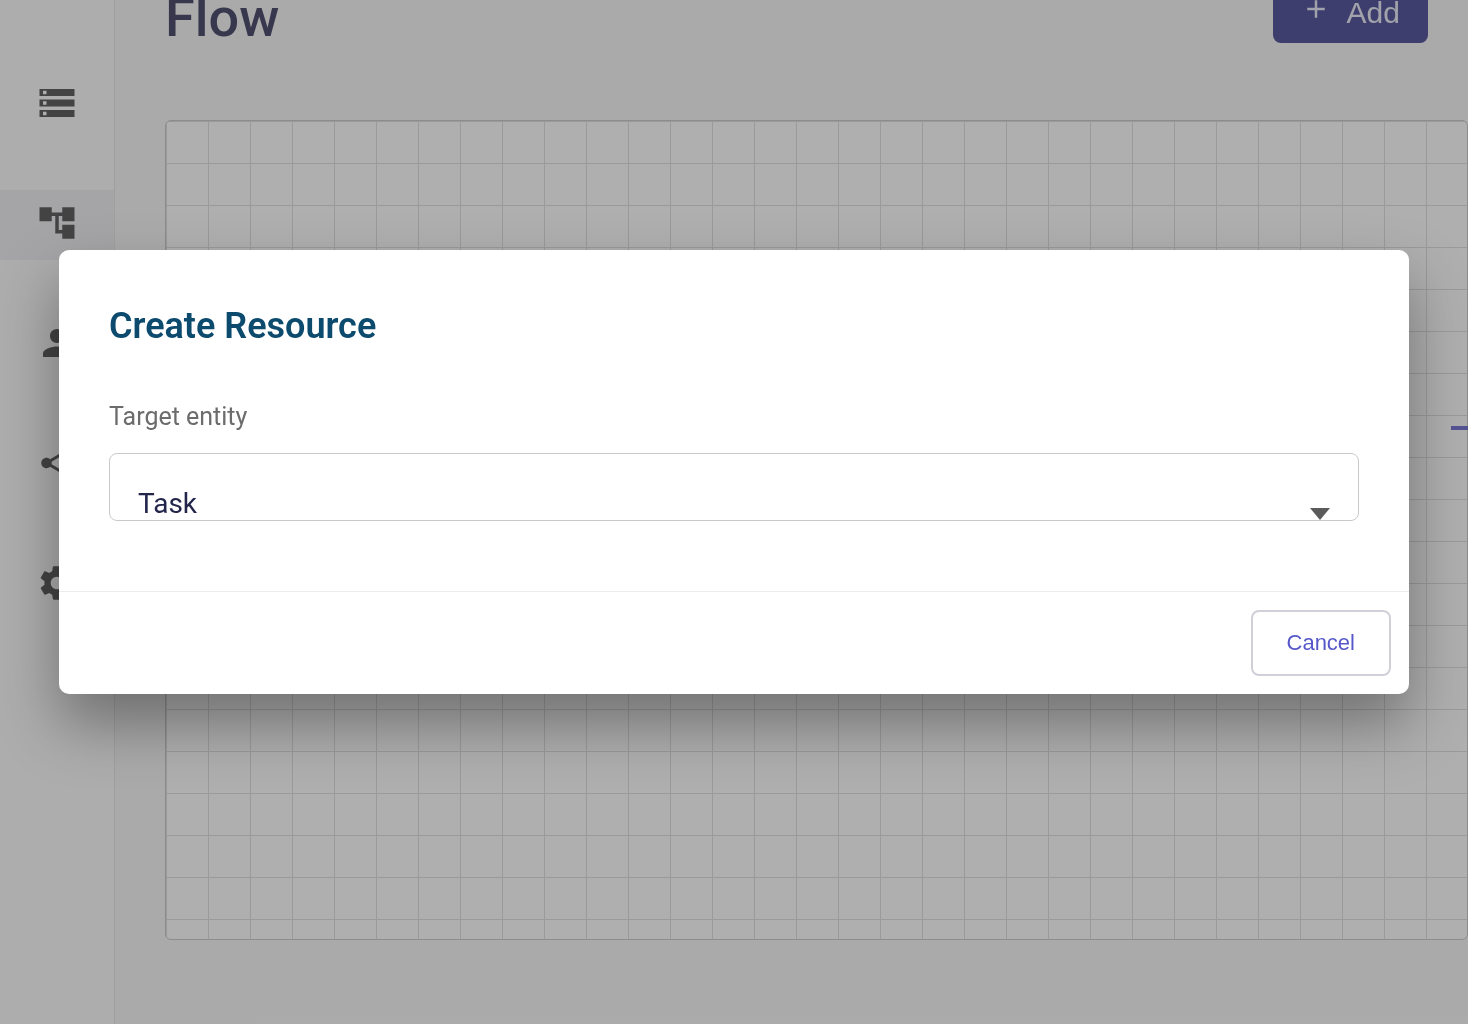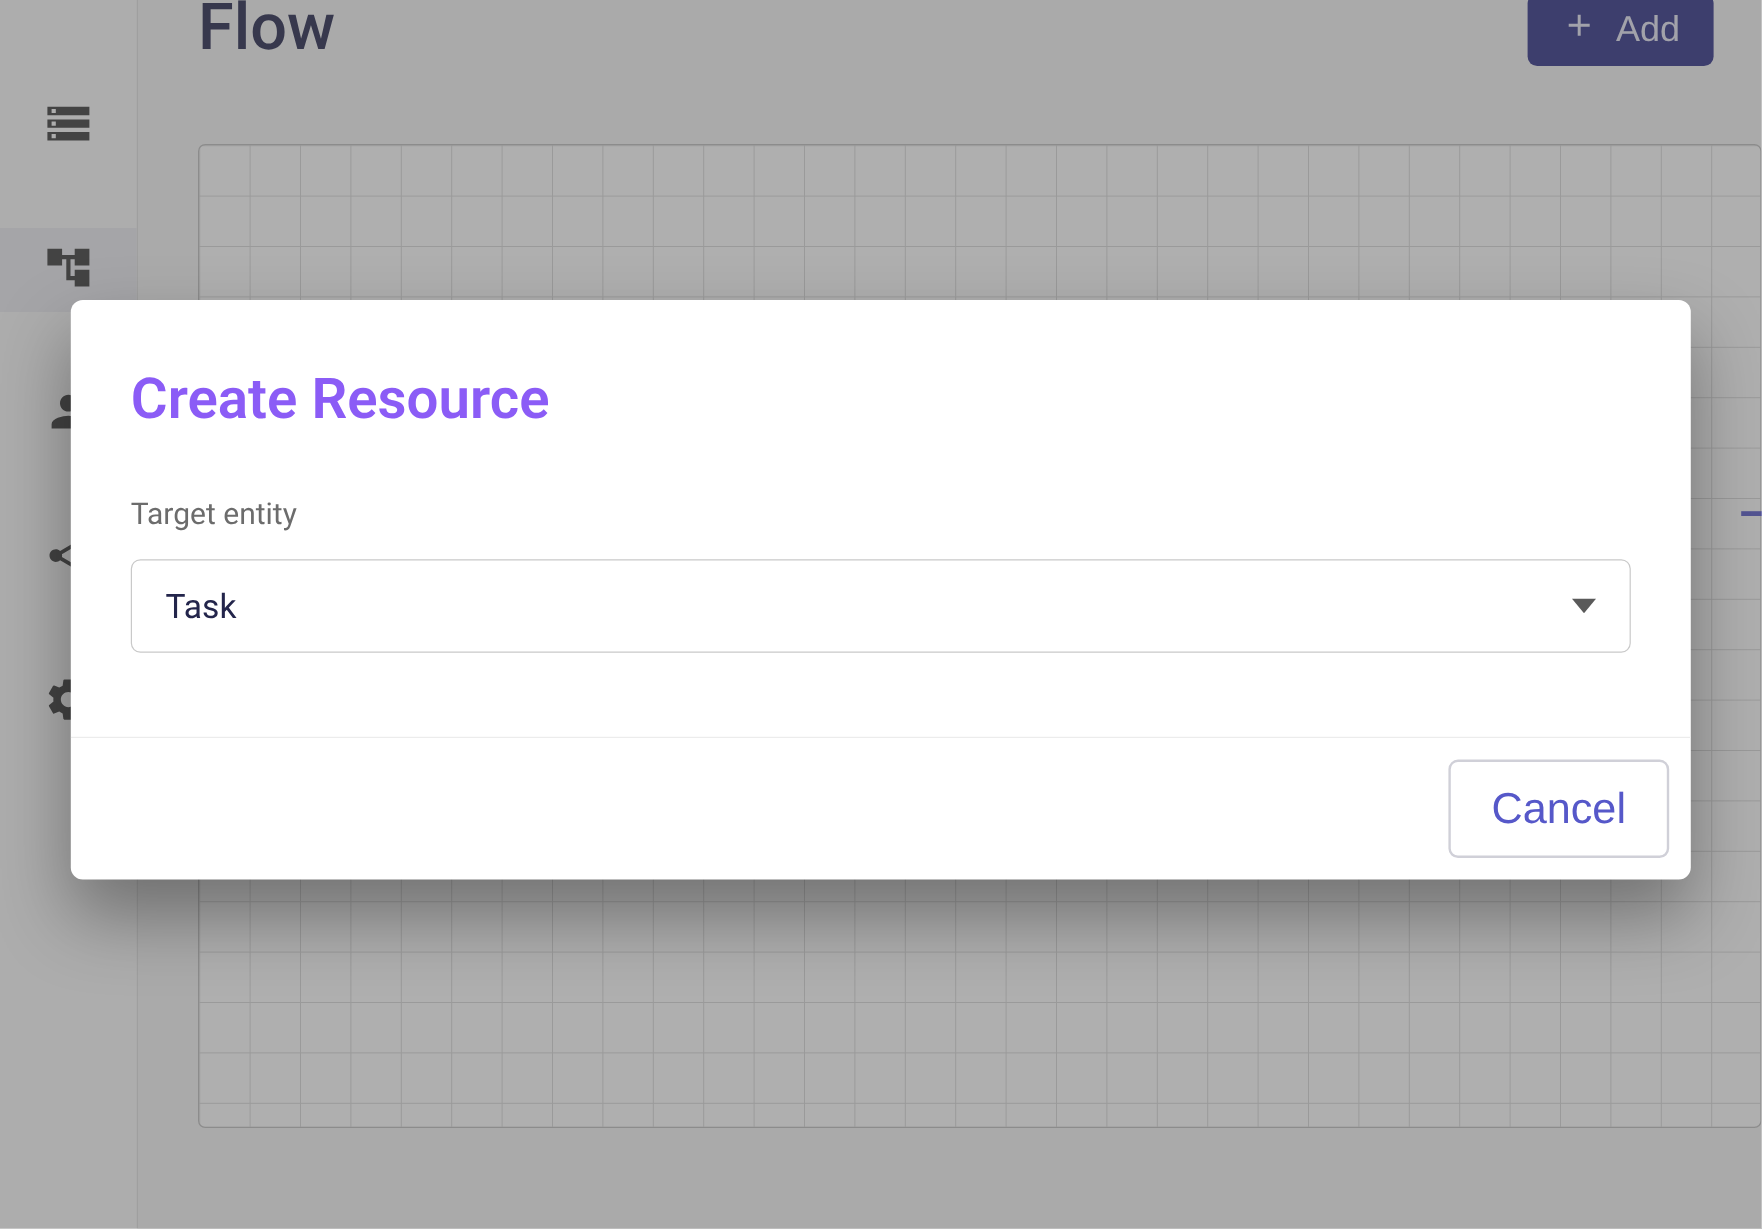--- a/index.html
+++ b/index.html
@@ -53,21 +53,21 @@
     }
 
     .main-area {
       flex: 1;
       padding: 0 0 0 50px;
       position: relative;
     }
 
     .page-header {
       display: flex;
-      align-items: flex-end;
+      align-items: center;
       justify-content: space-between;
       padding-right: 40px;
       height: 55px;
     }
 
     .page-title {
       font-size: 54px;
       font-weight: 500;
       color: #23254b;
       margin-top: -20px;
@@ -137,39 +137,39 @@
       border-radius: 10px;
       box-shadow: 0 30px 60px rgba(0,0,0,0.35);
       overflow: hidden;
     }
 
     .modal-body {
       padding: 55px 50px 70px 50px;
     }
 
     .modal-title {
-      font-size: 47px;
+      font-size: 36px;
       font-weight: 600;
-      color: #8b5cf6;
+      color: #0c4a6e;
       margin-bottom: 55px;
     }
 
     .field-label {
       font-size: 25px;
       color: #6c6c6c;
       margin-bottom: 22px;
     }
 
     .select-wrap {
       position: relative;
       border: 1px solid #c9c9c9;
       border-radius: 8px;
-      height: 78px;
-      display: flex;
-      align-items: center;
+      height: 68px;
+      display: flex;
+      align-items: flex-end;
       padding: 0 28px;
       cursor: pointer;
       gap: 36px;
     }
 
     .select-value {
       font-size: 28px;
       color: #23254b;
       flex: 1;
     }
@@ -184,21 +184,21 @@
 
     .modal-footer {
       border-top: 1px solid #ececec;
       padding: 18px 18px 18px 18px;
       display: flex;
       justify-content: flex-end;
       gap: 22px;
     }
 
     .btn {
-      font-size: 36px;
+      font-size: 22px;
       font-weight: 500;
       border-radius: 8px;
       padding: 18px 34px;
       cursor: pointer;
     }
 
     .btn-secondary {
       background: #fff;
       border: 2px solid #d0d0d8;
       color: #5658c9;

